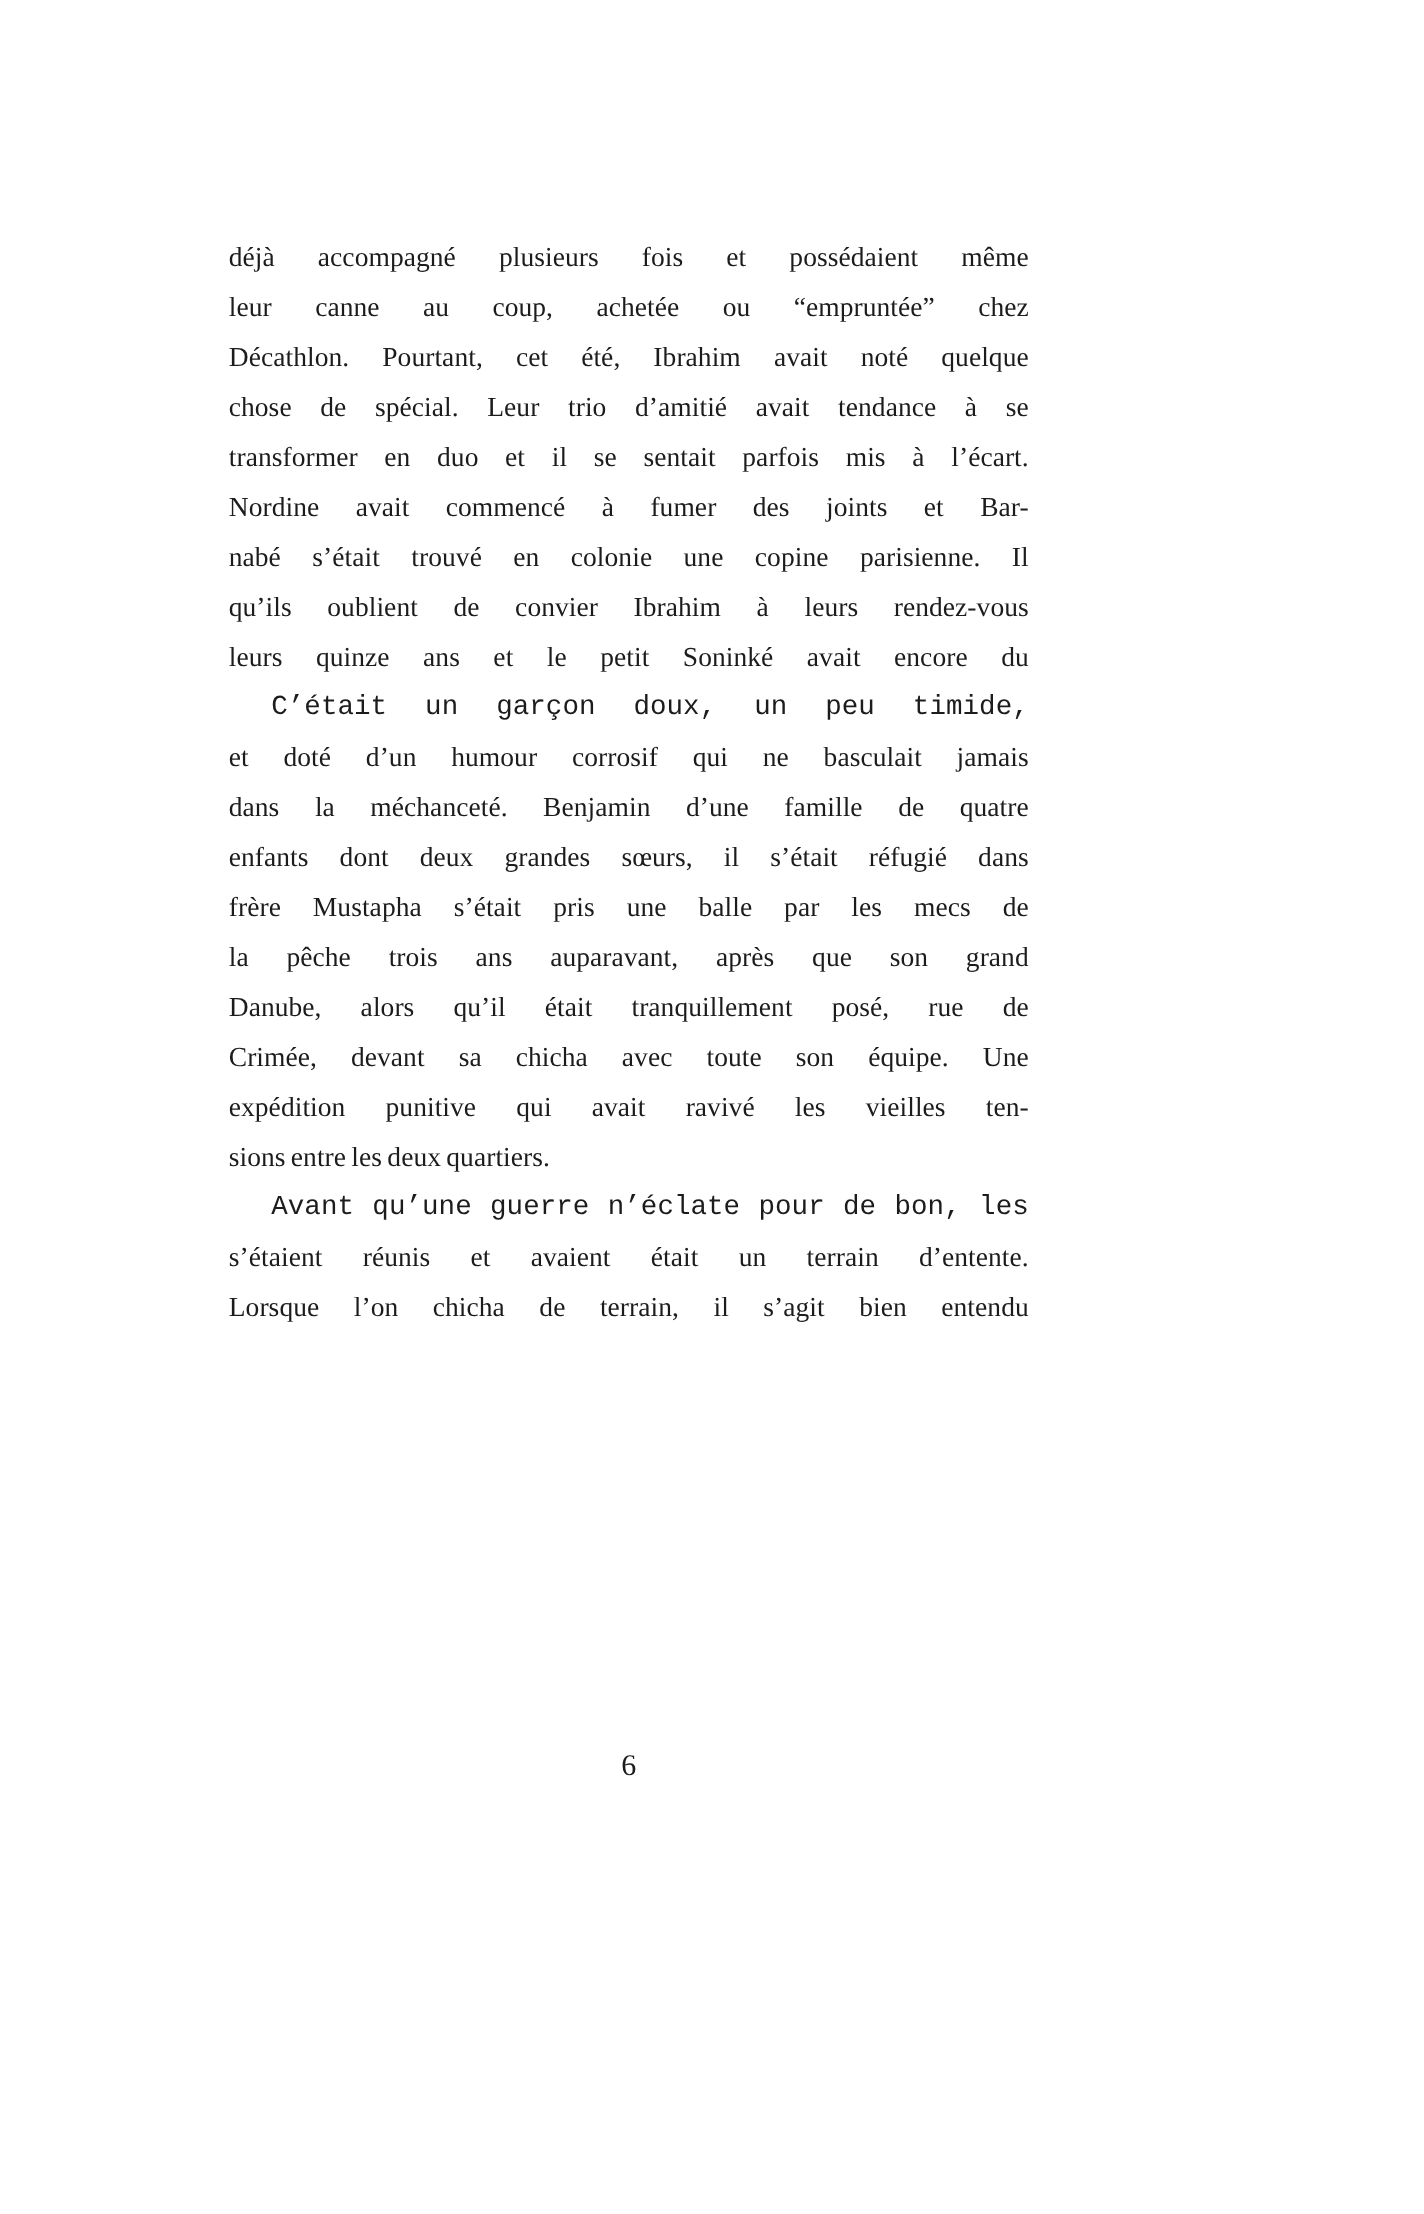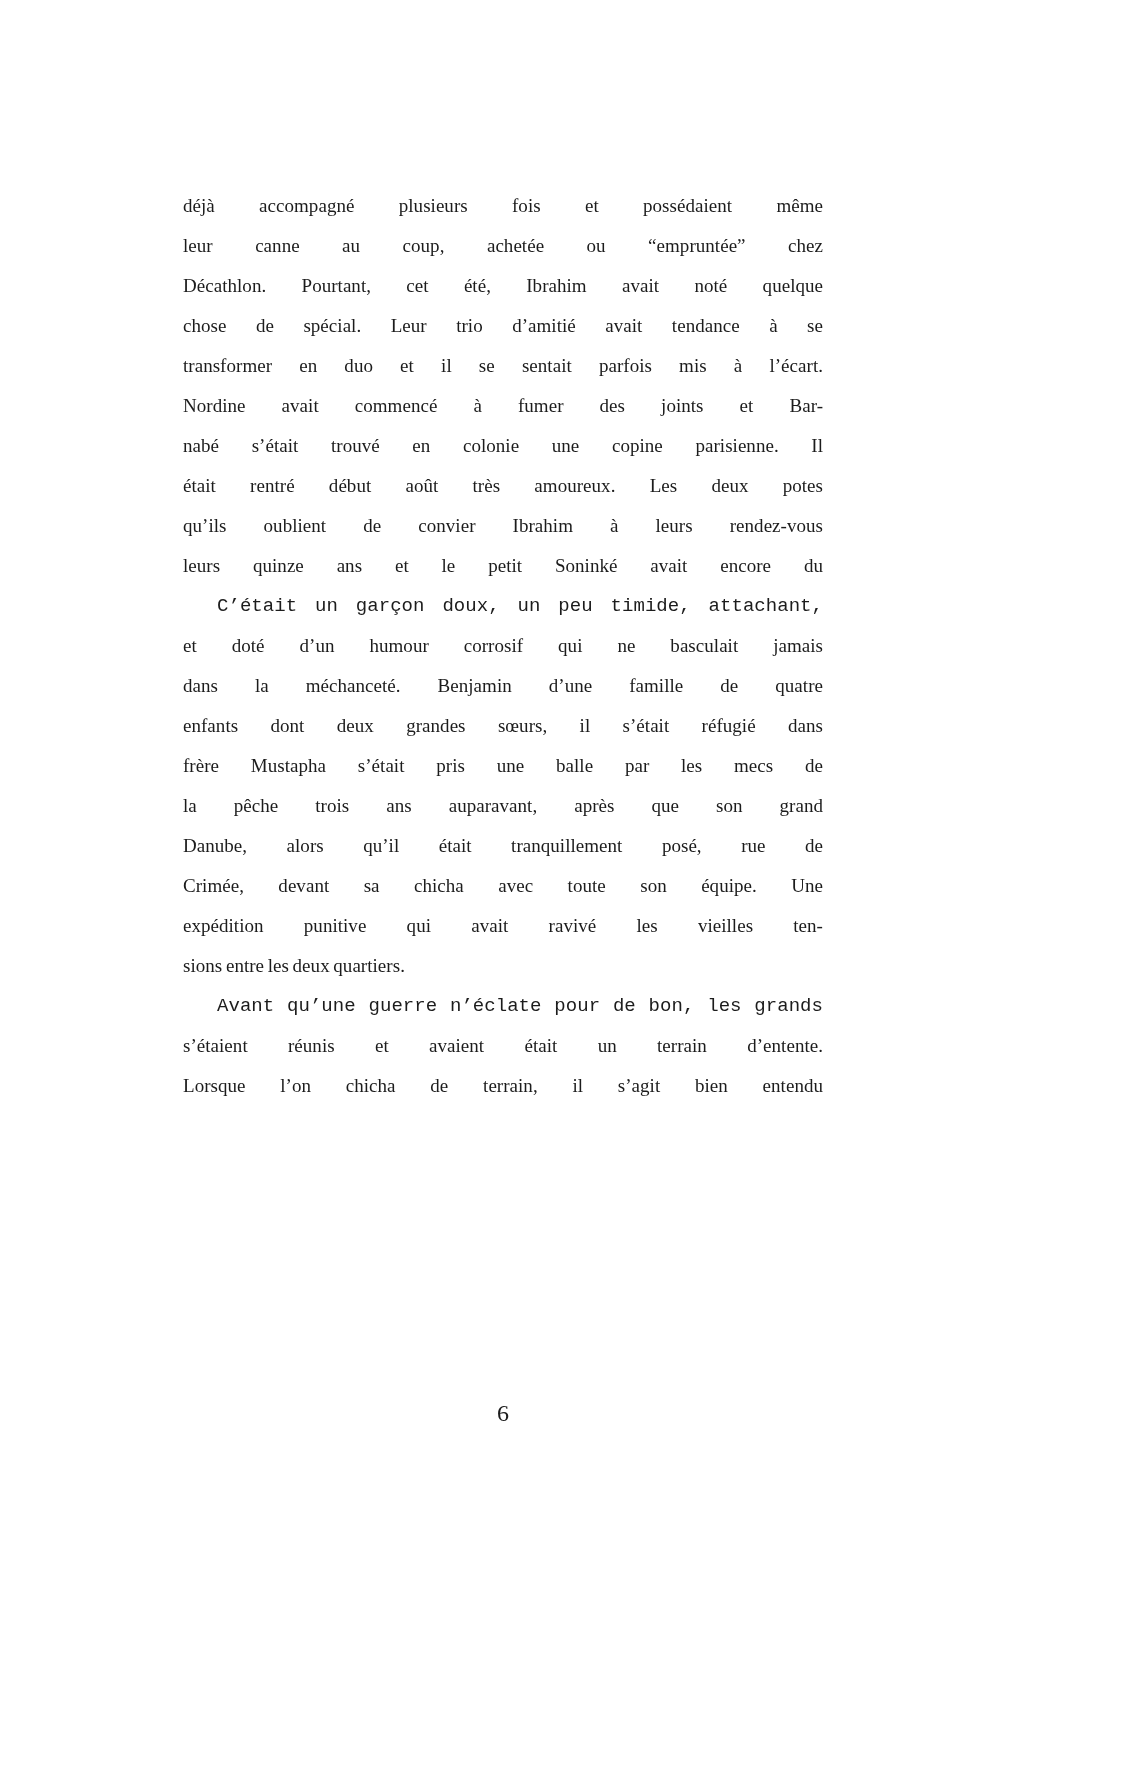--- a/index.html
+++ b/index.html
@@ -14,21 +14,21 @@
     background: #ffffff;
     font-family: "Liberation Serif", "DejaVu Serif", serif;
     color: #1c1c1c;
     overflow: hidden;
   }
   .text-block {
     position: absolute;
     left: 183px;
     top: 186px;
     width: 640px;
-    font-size: 19px;
+    font-size: 22px;
     line-height: 40px;
     word-spacing: -0.06em;
     letter-spacing: 0.002em;
   }
   .paragraph {
     margin: 0;
     padding: 0;
   }
   .line {
     text-align: justify;
@@ -61,21 +61,20 @@
 <div class="book-page">
   <div class="text-block">
       <div class="paragraph">
         <div class="line">déjà accompagné plusieurs fois et possédaient même</div>
         <div class="line">leur canne au coup, achetée ou “empruntée” chez</div>
         <div class="line">Décathlon. Pourtant, cet été, Ibrahim avait noté quelque</div>
         <div class="line">chose de spécial. Leur trio d’amitié avait tendance à se</div>
         <div class="line">transformer en duo et il se sentait parfois mis à l’écart.</div>
         <div class="line">Nordine avait commencé à fumer des joints et Bar-</div>
         <div class="line">nabé s’était trouvé en colonie une copine parisienne. Il</div>
-        <div class="line">était rentré début août très amoureux. Les deux potes</div>
         <div class="line">qu’ils oublient de convier Ibrahim à leurs rendez-vous</div>
         <div class="line">leurs quinze ans et le petit Soninké avait encore du</div>
       </div>
       <div class="paragraph">
         <div class="line indent">C’était un garçon doux, un peu timide, attachant,</div>
         <div class="line">et doté d’un humour corrosif qui ne basculait jamais</div>
         <div class="line">dans la méchanceté. Benjamin d’une famille de quatre</div>
         <div class="line">enfants dont deux grandes sœurs, il s’était réfugié dans</div>
         <div class="line">frère Mustapha s’était pris une balle par les mecs de</div>
         <div class="line">la pêche trois ans auparavant, après que son grand</div>

